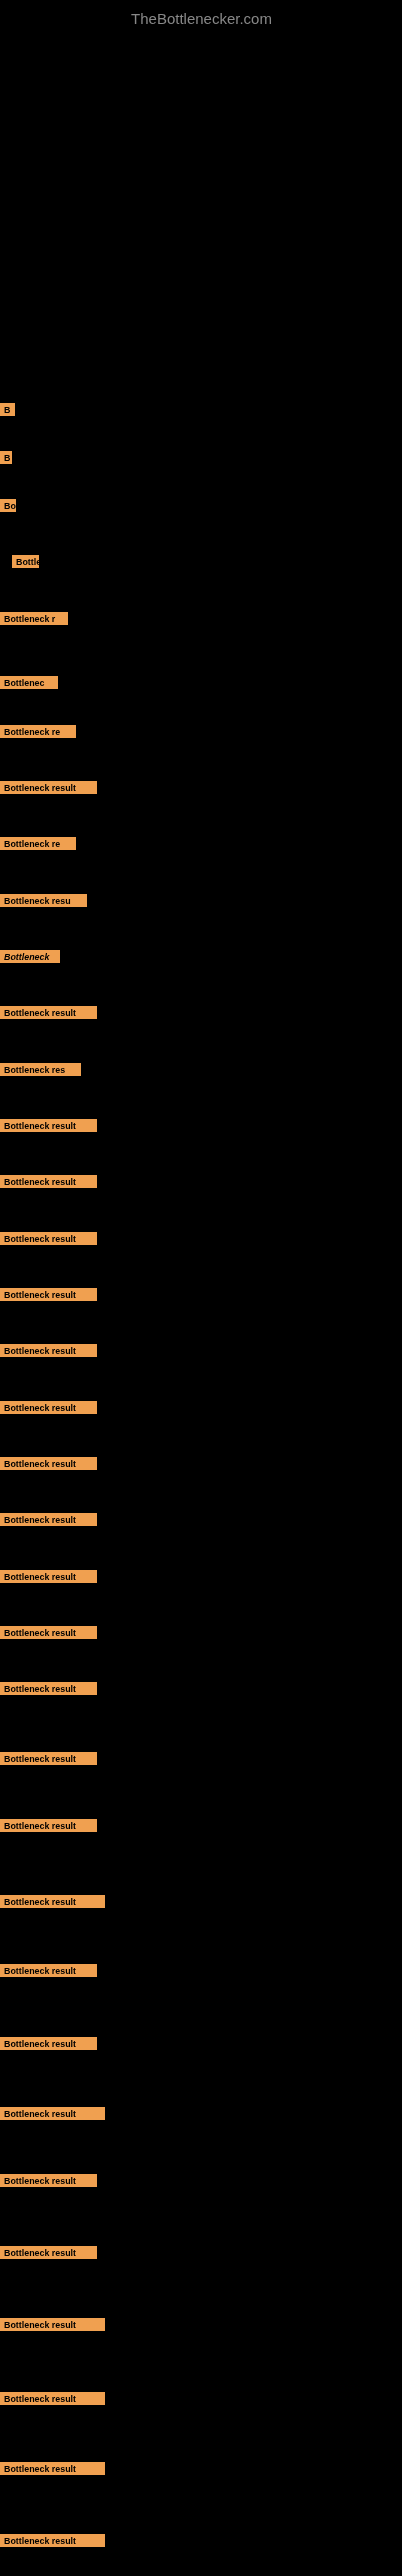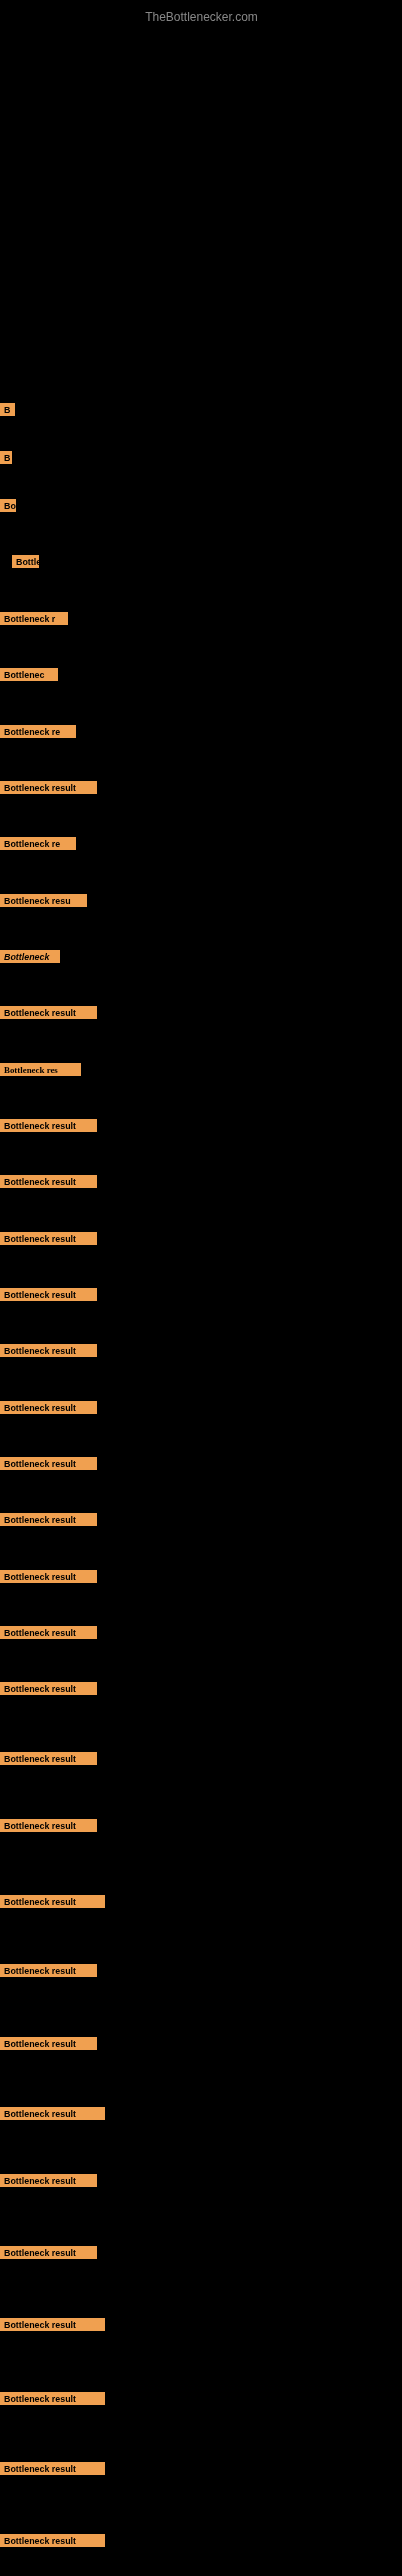--- a/index.html
+++ b/index.html
@@ -9,21 +9,21 @@
     }
     body {
       background-color: #000000;
       width: 403px;
       min-height: 2576px;
       font-family: Arial, sans-serif;
       position: relative;
     }
     .site-title {
       color: #888888;
-      font-size: 12px;
+      font-size: 15px;
       text-align: center;
       padding: 6.4px 0;
       position: absolute;
       top: 4px;
       width: 100%;
     }
     .bottleneck-label {
       background-color: #f0a050;
       color: #000;
       font-size: 8.9px;
@@ -42,28 +42,28 @@
 <body>
 
 <span class="site-title">TheBottlenecker.com</span>
 
 <div id="results-container">
     <div class="result-row" style="top: 403px; left: 0px;"><span class="bottleneck-label" style="max-width: 14.5px; width: 14.5px;">B</span></div>
     <div class="result-row" style="top: 451px; left: 0px;"><span class="bottleneck-label" style="max-width: 12px; width: 12px;">B</span></div>
     <div class="result-row" style="top: 499px; left: 0px;"><span class="bottleneck-label" style="max-width: 16px; width: 16px;">Bo</span></div>
     <div class="result-row" style="top: 555px; left: 0px;"><span class="bottleneck-label" style="max-width: 44px; width: 27px; margin-left: 12px;">Bottlen</span></div>
     <div class="result-row" style="top: 612px; left: 0px;"><span class="bottleneck-label" style="max-width: 68px; width: 74px;">Bottleneck r</span></div>
-    <div class="result-row" style="top: 668px; left: 0px;"><span class="bottleneck-label" style="max-width: 58px; width: 58px;">Bottlenec</span></div>
+    <div class="result-row" style="top: 668px; left: 0px;"><span class="bottleneck-label" style="max-width: 58px; width: 58px; margin-top: 8px;">Bottlenec</span></div>
     <div class="result-row" style="top: 725px; left: 0px;"><span class="bottleneck-label" style="max-width: 76px; width: 76px;">Bottleneck re</span></div>
     <div class="result-row" style="top: 781px; left: 0px;"><span class="bottleneck-label" style="max-width: 97px; width: 97px;">Bottleneck result</span></div>
     <div class="result-row" style="top: 837px; left: 0px;"><span class="bottleneck-label" style="max-width: 76px; width: 76px;">Bottleneck re</span></div>
     <div class="result-row" style="top: 894px; left: 0px;"><span class="bottleneck-label" style="max-width: 87px; width: 90px;">Bottleneck resu</span></div>
     <div class="result-row" style="top: 950px; left: 0px;"><span class="bottleneck-label" style="max-width: 60px; width: 60px; font-style: italic;">Bottleneck</span></div>
     <div class="result-row" style="top: 1006px; left: 0px;"><span class="bottleneck-label" style="max-width: 97px; width: 97px;">Bottleneck result</span></div>
-    <div class="result-row" style="top: 1063px; left: 0px; font-family: Liberation Serif, serif;"><span class="bottleneck-label" style="max-width: 81px; width: 81px;">Bottleneck res</span></div>
+    <div class="result-row" style="top: 1063px; left: 0px;"><span class="bottleneck-label" style="max-width: 81px; width: 81px;">Bottleneck res</span></div>
     <div class="result-row" style="top: 1119px; left: 0px;"><span class="bottleneck-label" style="max-width: 97px; width: 97px;">Bottleneck result</span></div>
     <div class="result-row" style="top: 1175px; left: 0px;"><span class="bottleneck-label" style="max-width: 97px; width: 97px;">Bottleneck result</span></div>
     <div class="result-row" style="top: 1232px; left: 0px;"><span class="bottleneck-label" style="max-width: 97px; width: 97px;">Bottleneck result</span></div>
     <div class="result-row" style="top: 1288px; left: 0px;"><span class="bottleneck-label" style="max-width: 97px; width: 97px;">Bottleneck result</span></div>
     <div class="result-row" style="top: 1344px; left: 0px;"><span class="bottleneck-label" style="max-width: 97px; width: 97px;">Bottleneck result</span></div>
     <div class="result-row" style="top: 1401px; left: 0px;"><span class="bottleneck-label" style="max-width: 97px; width: 97px;">Bottleneck result</span></div>
     <div class="result-row" style="top: 1457px; left: 0px;"><span class="bottleneck-label" style="max-width: 97px; width: 97px;">Bottleneck result</span></div>
     <div class="result-row" style="top: 1513px; left: 0px;"><span class="bottleneck-label" style="max-width: 97px; width: 97px;">Bottleneck result</span></div>
     <div class="result-row" style="top: 1570px; left: 0px;"><span class="bottleneck-label" style="max-width: 97px; width: 97px;">Bottleneck result</span></div>
     <div class="result-row" style="top: 1626px; left: 0px;"><span class="bottleneck-label" style="max-width: 97px; width: 97px;">Bottleneck result</span></div>

